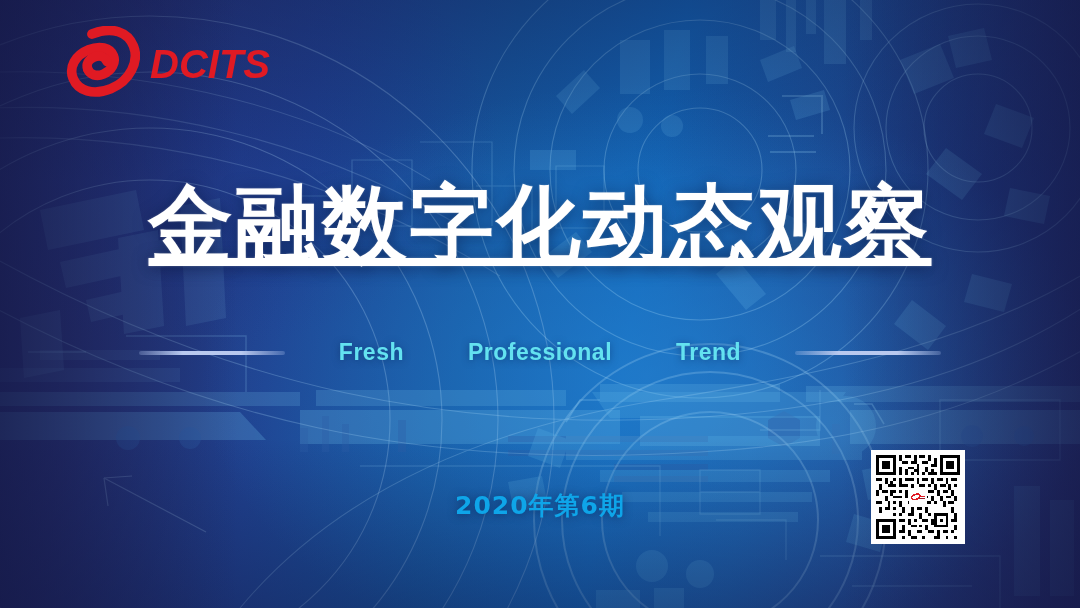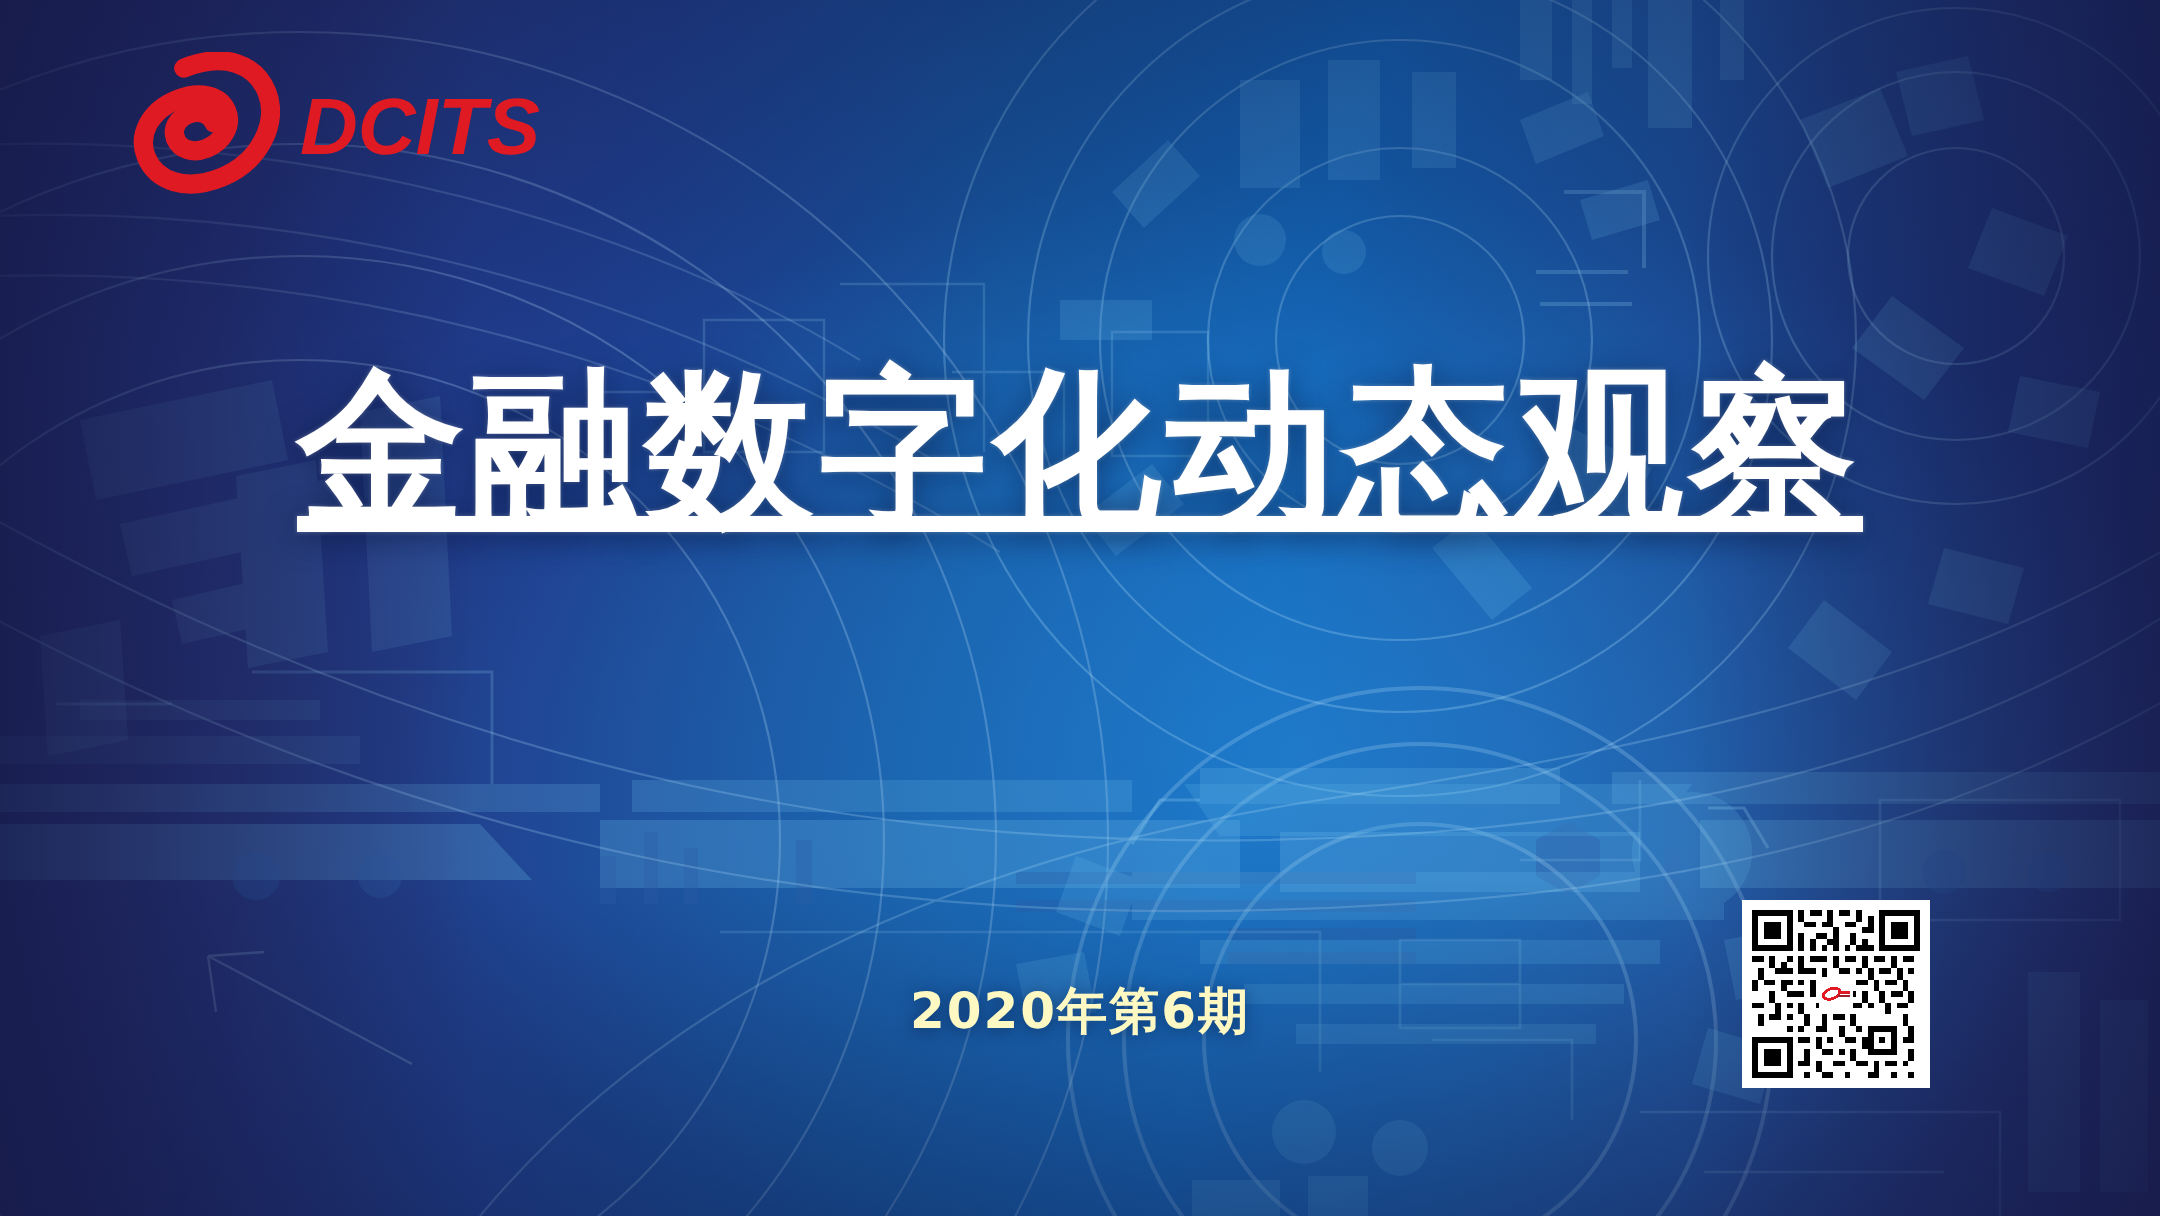--- a/index.html
+++ b/index.html
@@ -134,21 +134,21 @@
   .issue {
     position: absolute;
     left: 0;
     right: 0;
     top: 489px;
     text-align: center;
     z-index: 6;
     font-family: "DejaVu Sans", "Liberation Sans", sans-serif;
     font-size: 25px;
     font-weight: bold;
-    color: #fef9c3;
+    color: #0ea5e9;
     letter-spacing: 1px;
     text-shadow: 0 1px 8px rgba(6,20,60,0.5);
   }
 
   
   .qr {
     position: absolute;
     left: 871px;
     top: 450px;
     width: 94px;
@@ -371,20 +371,27 @@
         </g>
       </svg>
     </div>
     <div class="logo-text">
       <div class="logo-latin">DCITS</div>
     </div>
   </div>
 
   <div class="title">金融数字化动态观察</div>
 
+  <div class="tagline">
+    <div class="tag-rule left"></div>
+    <div class="tag-word">Fresh</div>
+    <div class="tag-word">Professional</div>
+    <div class="tag-word">Trend</div>
+    <div class="tag-rule right"></div>
+  </div>
 
   <div class="issue">2020年第6期</div>
 
   <div class="qr">
     <svg viewBox="0 0 29 29" shape-rendering="crispEdges" xmlns="http://www.w3.org/2000/svg">
       <rect width="29" height="29" fill="#ffffff"></rect>
       <g fill="#000000">
 
         <rect x="0" y="0" width="7" height="1"></rect>
           <rect x="0" y="6" width="7" height="1"></rect>

